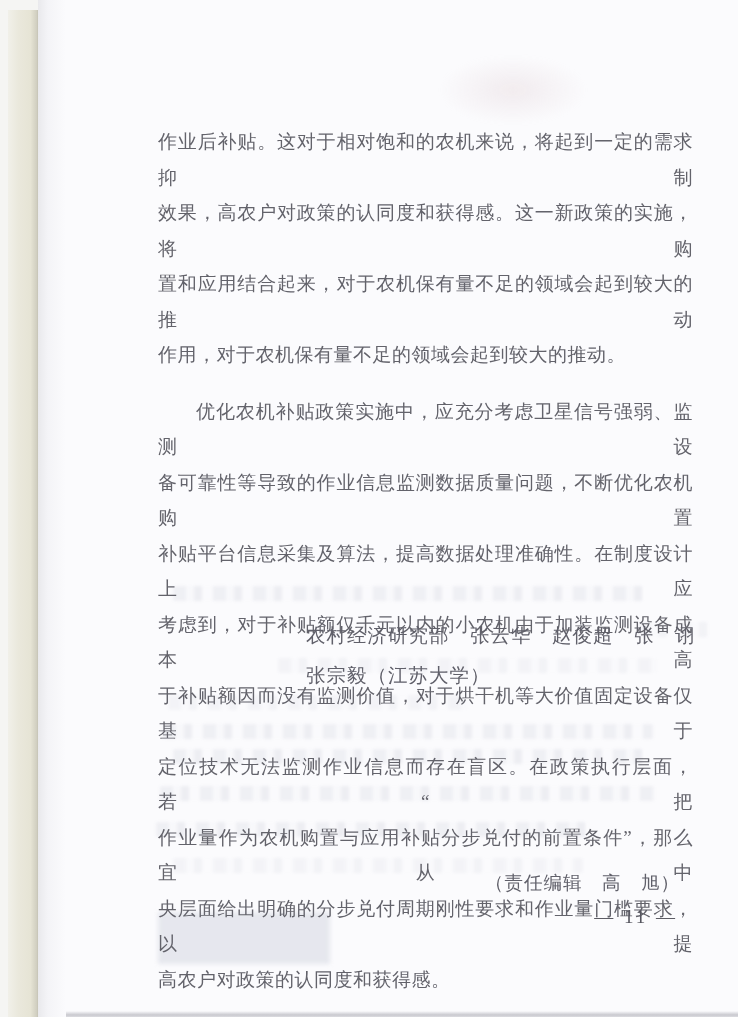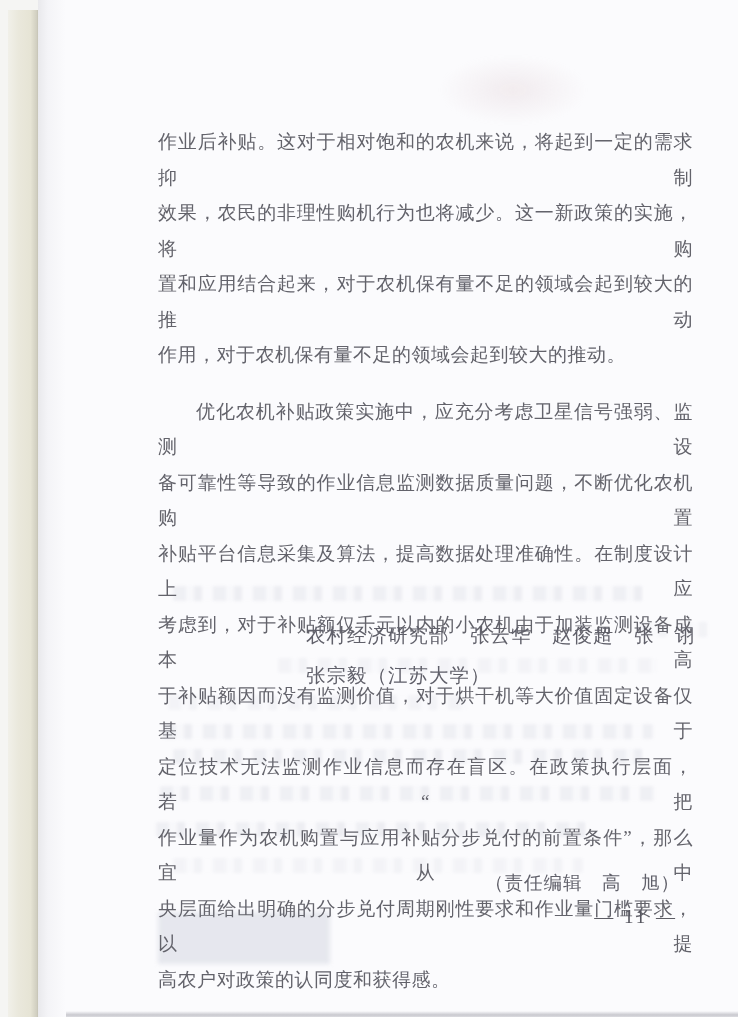--- a/index.html
+++ b/index.html
@@ -87,21 +87,21 @@
     <div class="bleed" style="left:125px;top:724px;width:490px;"></div>
     <div class="bleed" style="left:135px;top:749px;width:470px;"></div>
     <div class="bleed" style="left:122px;top:786px;width:495px;"></div>
     <div class="bleed" style="left:118px;top:822px;width:430px;"></div>
     <div class="bleed light" style="left:135px;top:858px;width:410px;"></div>
     <div class="bleed-block"></div>
 
     <div class="textblock">
       <div class="para">
         <div class="bline fill">作业后补贴。这对于相对饱和的农机来说，将起到一定的需求抑制</div>
-        <div class="bline fill">效果，农民的非理性购机行为也将减少。这一新政策的实施，将购</div>
+        <div class="bline fill">效果，高农户对政策的认同度和获得感。这一新政策的实施，将购</div>
         <div class="bline fill">置和应用结合起来，对于农机保有量不足的领域会起到较大的推动</div>
         <div class="bline">作用，对于农机保有量不足的领域会起到较大的推动。</div>
       </div>
       <div class="para">
         <div class="bline fill indent">优化农机补贴政策实施中，应充分考虑卫星信号强弱、监测设</div>
         <div class="bline fill">备可靠性等导致的作业信息监测数据质量问题，不断优化农机购置</div>
         <div class="bline fill">补贴平台信息采集及算法，提高数据处理准确性。在制度设计上应</div>
         <div class="bline fill">考虑到，对于补贴额仅千元以内的小农机由于加装监测设备成本高</div>
         <div class="bline fill">于补贴额因而没有监测价值，对于烘干机等大价值固定设备仅基于</div>
         <div class="bline fill">定位技术无法监测作业信息而存在盲区。在政策执行层面，若“把</div>

